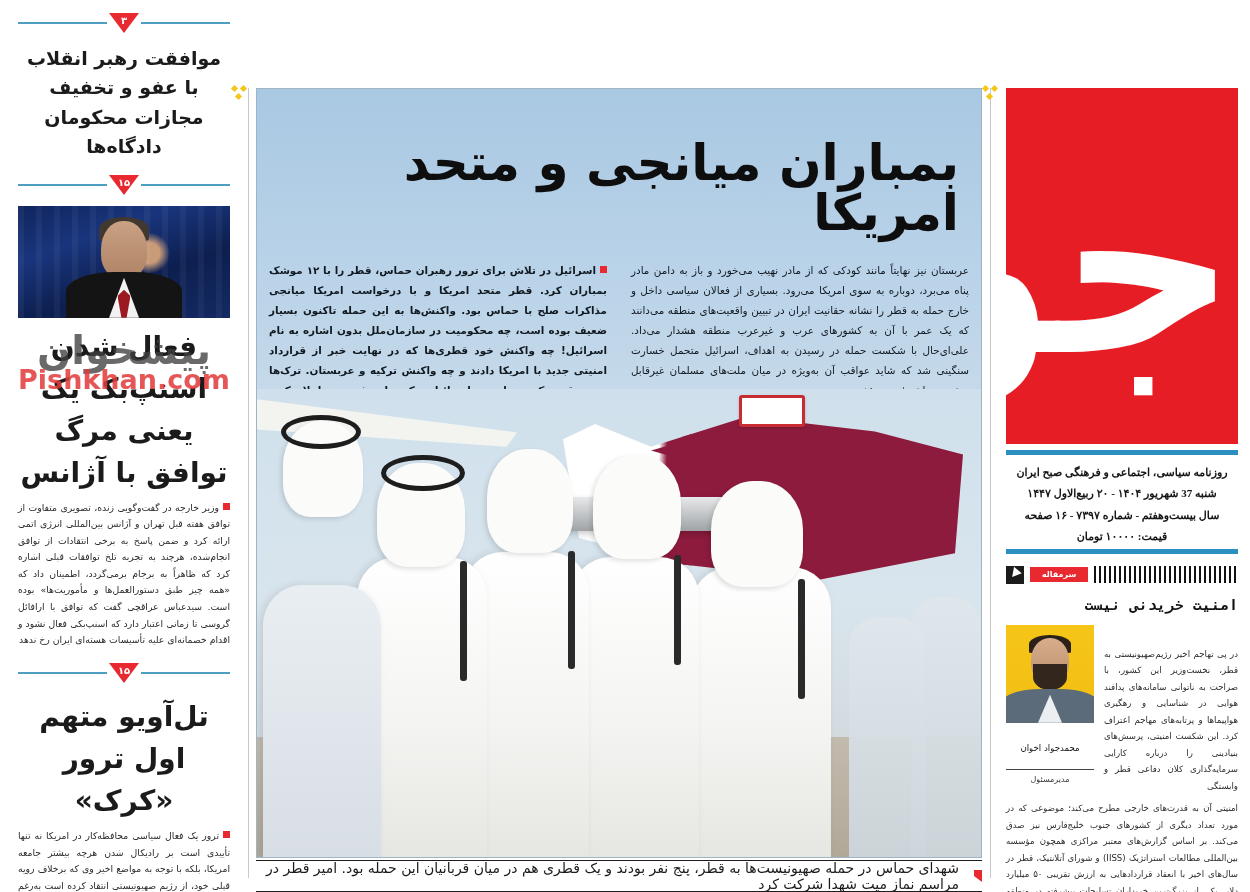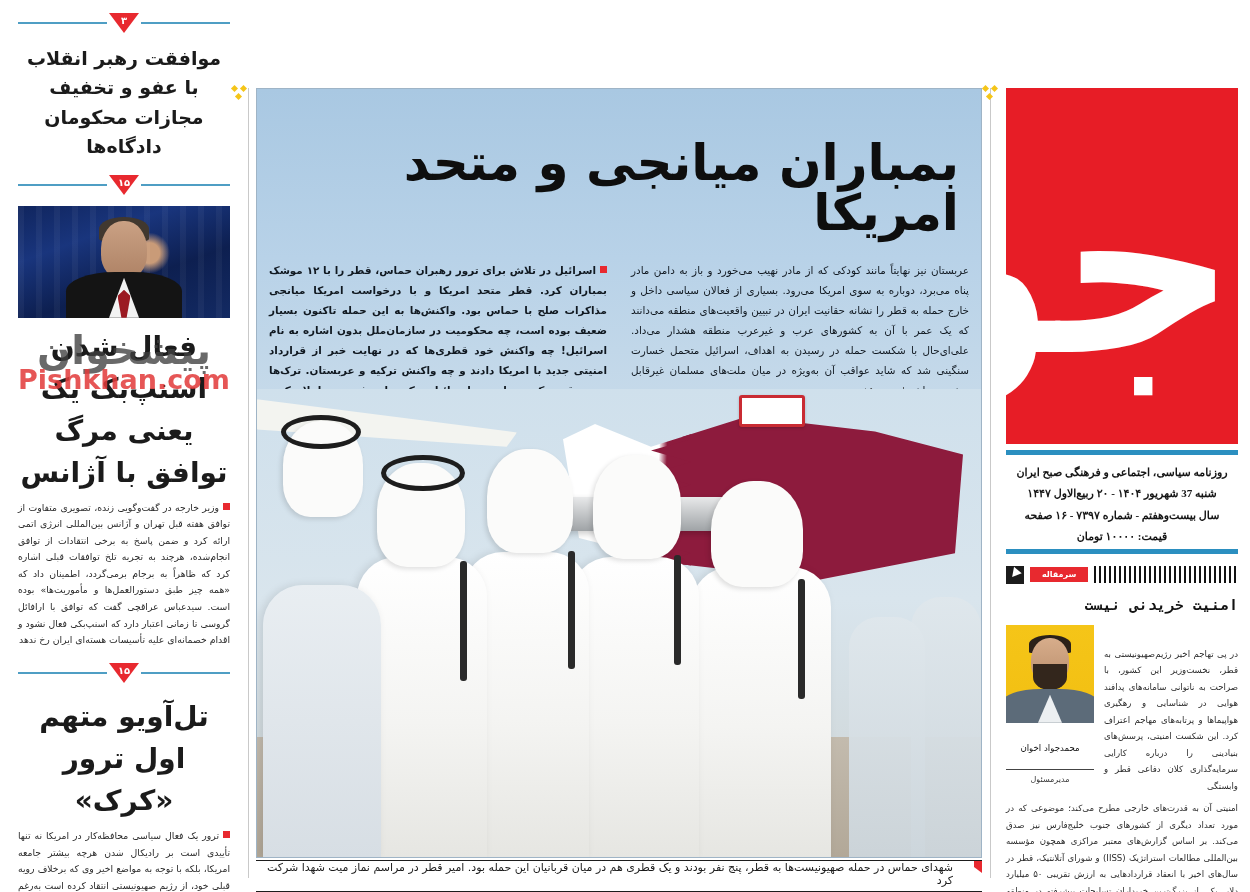--- a/index.html
+++ b/index.html
@@ -310,24 +310,24 @@
   }
 
   .caption-bar {
     position: absolute;
     top: 772px;
     right: 0; left: 0;
     height: 30px;
     border-top: 1px solid #1d1d1d;
     border-bottom: 1px solid #1d1d1d;
     display: flex;
-    align-items: flex-start;
+    align-items: center;
     justify-content: center;
-    gap: 21px;
-    font-size: 11px;
+    gap: 15px;
+    font-size: 14px;
     color: #1a1a1a;
   }
   .caption-bar .flagmark {
     width:0;height:0;
     border-top:6px solid #e8292f;
     border-bottom:6px solid transparent;
     border-right:8px solid #e8292f;
   }
 
   

